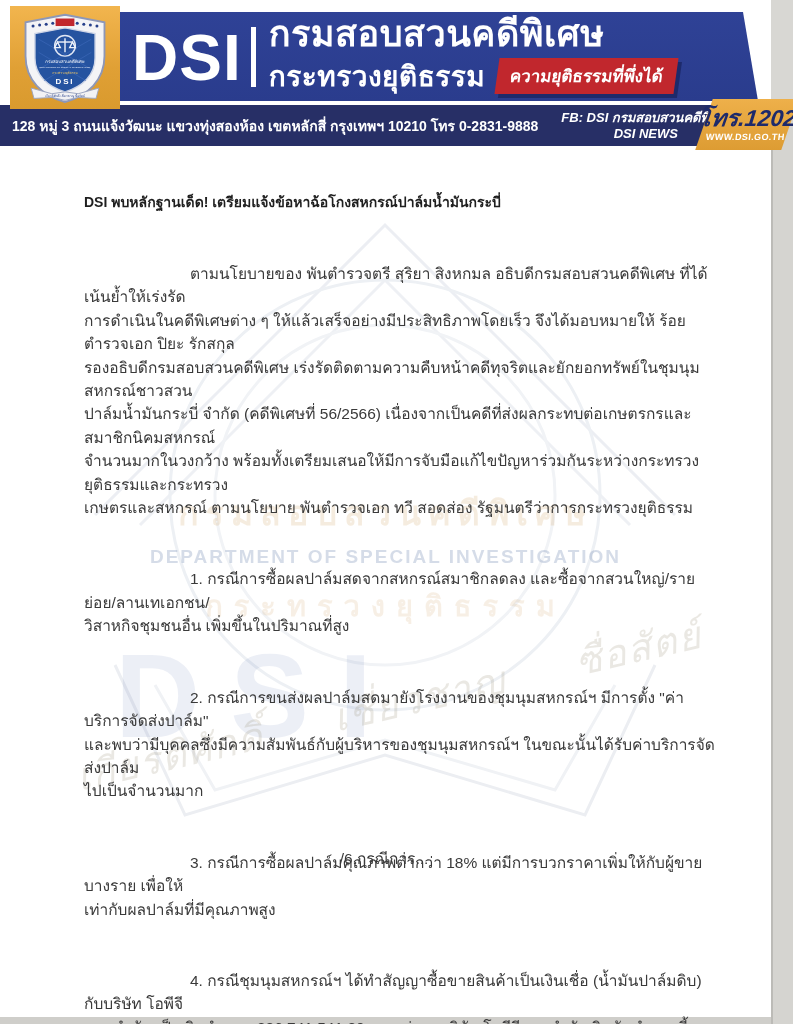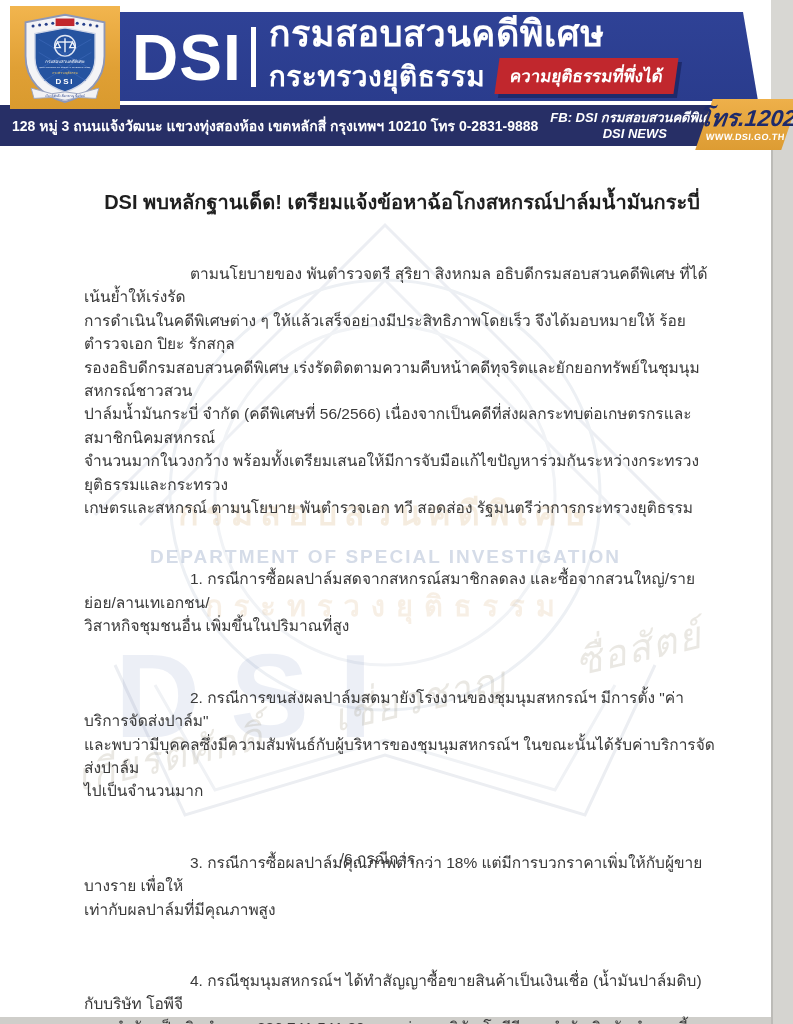--- a/index.html
+++ b/index.html
@@ -48,21 +48,21 @@
   .brand-sub { font-size:28px; font-weight:bold; letter-spacing:0.5px; }
   .tagline-box {
     background:#c1272d; color:#fff; font-size:17px; font-weight:bold;
     padding:4px 13px 5px 13px; transform:skewX(-8deg);
     box-shadow:4px 4px 0 #1d2a6b; white-space:nowrap;
   }
   .address-bar {
     position:absolute; left:0; top:105px; width:748px; height:41px;
     background:#272f66;
     clip-path:polygon(0 0, 100% 0, calc(100% - 28px) 100%, 0 100%);
-    z-index:3; display:flex; align-items:center; padding-left:12px; gap:12px;
+    z-index:3; display:flex; align-items:center; padding-left:12px; gap:23px;
     color:#fff;
   }
   .address-text { font-size:14px; font-weight:bold; white-space:nowrap; }
   .fb-block { font-size:13px; font-weight:bold; font-style:italic; text-align:center; line-height:1.2; white-space:nowrap; }
   .phone-box {
     position:absolute; left:704px; top:99px; width:86px; height:51px;
     background:linear-gradient(180deg,#eeb04a,#dd9c33);
     transform:skewX(-19deg); z-index:6;
     display:flex; flex-direction:column; align-items:center; justify-content:center;
   }
@@ -82,21 +82,21 @@
   .wm-dsi      { left:115px; top:628px; font-size:118px; font-weight:bold; color:rgba(72,100,168,0.10); letter-spacing:30px; }
   .wm-motto    { left:70px; top:748px; font-size:38px; font-style:italic; color:rgba(148,138,116,0.20); transform:rotate(-13deg); transform-origin:left top; word-spacing:60px; letter-spacing:2px; }
 
   
   .content {
     position:absolute; left:84px; top:190px; width:636px;
     font-size:15.5px; line-height:23.4px; color:#3a3a3a;
     z-index:2;
   }
   .doc-title {
-    text-align:center; font-weight:bold; font-size:20px; color:#1f1f1f;
+    text-align:left; font-weight:bold; font-size:14px; color:#1f1f1f;
     margin-bottom:40px; line-height:24px;
   }
   .para { white-space:pre-line; text-indent:106px;margin-top:48px; }
   .continuation {
     position:absolute; left:84px; top:846px; width:600px;
     text-align:center; font-size:15.5px; color:#3a3a3a; z-index:2;
   }
 </style>
 </head>
 <body>

